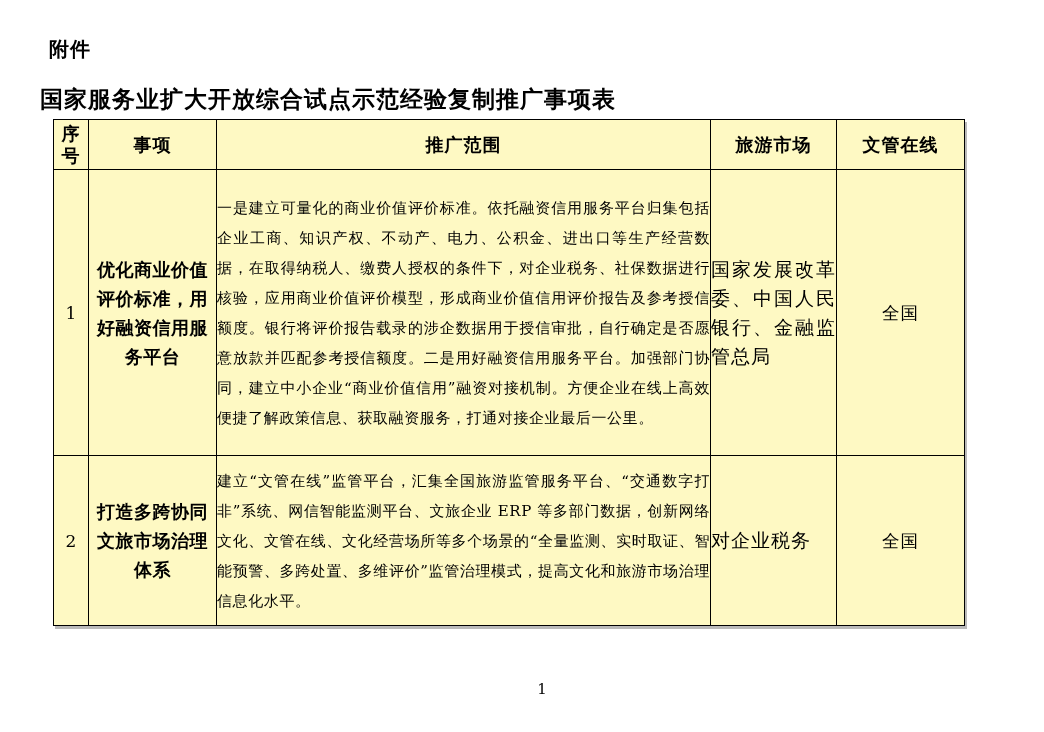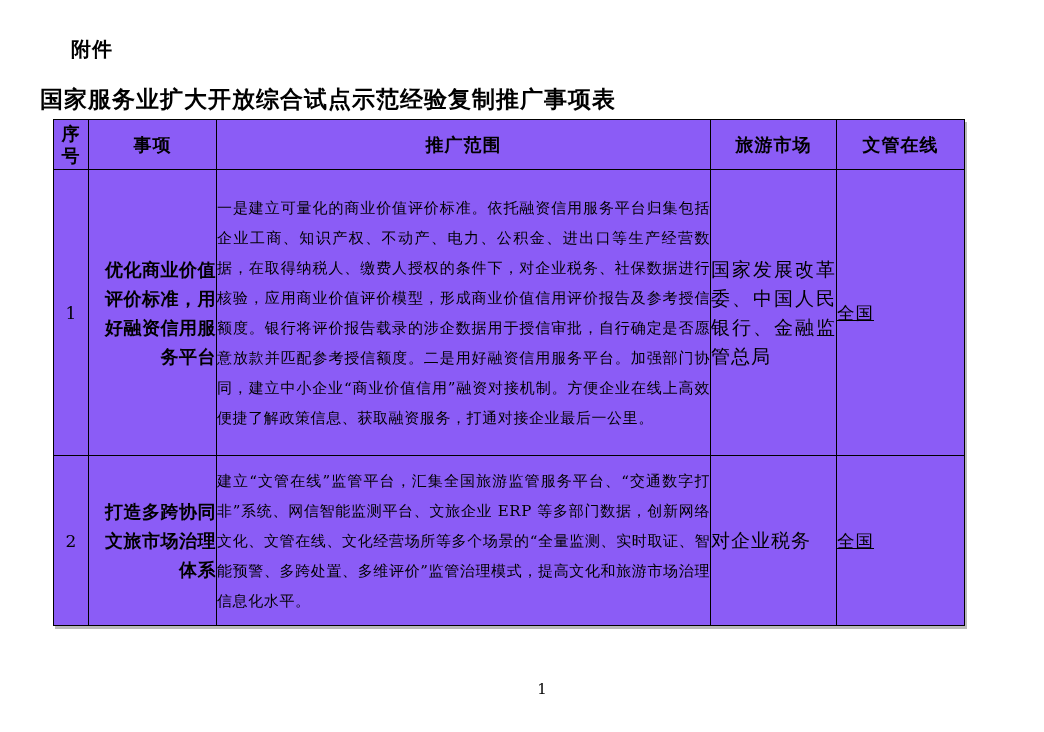--- a/index.html
+++ b/index.html
@@ -10,21 +10,21 @@
   body {
     width: 1044px;
     height: 732px;
     position: relative;
     font-family: "DejaVu Serif", "Liberation Serif", serif;
     color: #000000;
     overflow: hidden;
   }
   .attachment-label {
     position: absolute;
-    left: 71px;
+    left: 49px;
     top: 36px;
     font-size: 20px;
     font-weight: bold;
     font-family: "DejaVu Sans", "Liberation Sans", sans-serif;
     letter-spacing: 1px;
   }
   .doc-title {
     position: absolute;
     left: 40px;
     top: 84px;
@@ -35,21 +35,21 @@
     letter-spacing: 1px;
     white-space: nowrap;
   }
   table.doc-table {
     position: absolute;
     left: 53px;
     top: 119px;
     width: 911px;
     border-collapse: collapse;
     table-layout: fixed;
-    background: #8b5cf6;
+    background: #fef9c3;
     box-shadow: 2px 3px 0 rgba(130,130,130,0.55);
   }
   table.doc-table th,
   table.doc-table td {
     border: 1.6px solid #000000;
     vertical-align: middle;
     padding: 0;
     overflow: hidden;
   }
   table.doc-table th {
@@ -61,21 +61,21 @@
     height: 49px;
   }
   tr.data-row-1 { height: 286px; }
   tr.data-row-2 { height: 170px; }
   td.cell-index {
     text-align: center;
     font-size: 17px;
   }
   td.cell-item {
     font-weight: bold;
-    text-align: right;
+    text-align: center;
     font-size: 18px;
     line-height: 29px;
     letter-spacing: 0.5px;
     padding: 0 4px;
   }
   td.cell-content {
     font-size: 15px;
     line-height: 30px;
     letter-spacing: 0.6px;
     text-align: justify;
@@ -84,24 +84,23 @@
   }
   td.cell-unit {
     font-size: 19px;
     line-height: 29px;
     letter-spacing: 1px;
     text-align: justify;
     text-justify: inter-character;
     padding: 0 5px;
   }
   td.cell-scope {
-    text-align: left;
+    text-align: center;
     font-size: 17.5px;
     letter-spacing: 1px;
-    text-decoration: underline;
   }
   .page-number {
     position: absolute;
     left: 40px;
     top: 680px;
     width: 1004px;
     text-align: center;
     font-size: 15px;
   }
 </style>

